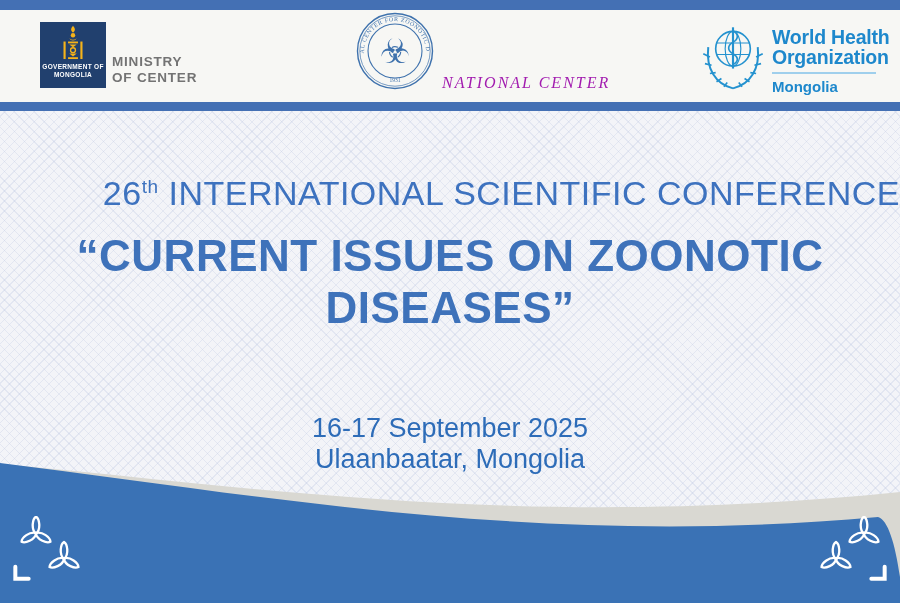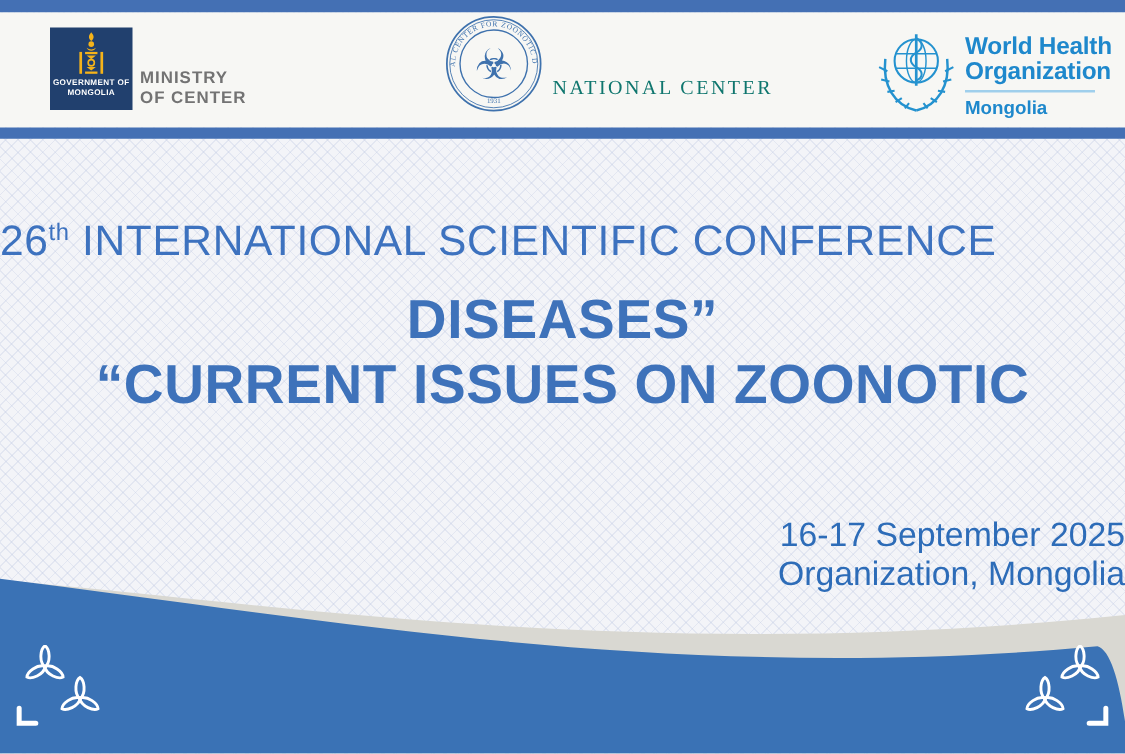--- a/index.html
+++ b/index.html
@@ -18,39 +18,39 @@
   
   .gov-logo{position:absolute;left:40px;top:12px;width:66px;height:66px;background:#21406e;
     display:flex;flex-direction:column;align-items:center;justify-content:flex-start;}
   .gov-logo svg{margin-top:3px;}
   .gov-text{color:#fff;font-size:6.5px;font-weight:bold;text-align:center;line-height:8px;letter-spacing:.3px;}
   .ministry{position:absolute;left:112px;top:44px;color:#737373;font-weight:bold;
     font-size:13.5px;line-height:16px;letter-spacing:.8px;}
 
   
   .seal{position:absolute;left:356px;top:2px;width:78px;height:78px;}
-  .nczd-name{position:absolute;left:442px;top:52px;color:#0f766e;
-    font-family:"Liberation Serif", serif;}
+  .nczd-name{position:absolute;left:442px;top:64px;color:#a21caf;
+    font-family:"Liberation Serif", serif;font-style:italic;}
   .nczd-line1{font-size:16px;letter-spacing:2px;line-height:18px;}
   .nczd-line2{font-size:12.5px;letter-spacing:1.6px;line-height:15px;margin-top:2px;}
 
   
   .who-emblem{position:absolute;left:700px;top:10px;}
   .who-text{position:absolute;left:772px;top:17px;width:130px;}
   .who-name{color:#1e88cc;font-weight:bold;font-size:19.5px;line-height:20px;letter-spacing:-.2px;}
   .who-rule{width:104px;height:2px;background:#9fcfec;margin:5px 0 4px 0;}
   .who-country{color:#1e88cc;font-weight:bold;font-size:15px;}
 
   
-  .conf-line{position:absolute;top:174px;left:0;width:900px;text-align:left;
+  .conf-line{position:absolute;top:174px;left:0;width:900px;text-align:right;
     color:#3d72bf;font-size:34px;letter-spacing:.5px;}
   .conf-line sup{font-size:19px;vertical-align:super;line-height:0;}
   .main-title{position:absolute;top:230px;left:0;width:900px;text-align:center;
     color:#3e72ba;font-size:44px;font-weight:bold;line-height:52px;letter-spacing:.5px;}
-  .date-block{position:absolute;top:413px;left:0;width:900px;text-align:right;
+  .date-block{position:absolute;top:413px;left:0;width:900px;text-align:center;
     color:#2d6cb8;font-size:27px;line-height:31px;}
 
   
   .wave{position:absolute;left:0;bottom:0;width:900px;height:170px;display:block;}
   .deco{position:absolute;}
   .deco-left{left:10px;top:516px;}
   .deco-right{right:10px;top:516px;transform:scaleX(-1);}
 </style>
 </head>
 <body>
@@ -125,26 +125,26 @@
       <div class="who-country">Mongolia</div>
     </div>
   </div>
 
   <div class="divider"></div>
 
   <div class="conf-line">
     <span>26</span><sup>th</sup><span> INTERNATIONAL SCIENTIFIC CONFERENCE</span>
   </div>
   <div class="main-title">
+    <div>“CURRENT ISSUES ON ZOONOTIC</div>
     <div>DISEASES”</div>
-    <div>“CURRENT ISSUES ON ZOONOTIC</div>
   </div>
   <div class="date-block">
     <div>16-17 September 2025</div>
-    <div>Organization, Mongolia</div>
+    <div>Ulaanbaatar, Mongolia</div>
   </div>
 
   <svg class="wave" viewBox="0 0 900 170" preserveAspectRatio="none">
     <path d="M0,31 C240,52 520,98 900,59 L900,170 L0,170 Z" fill="#d9d8d2"></path>
     <path d="M0,30 C260,62 540,115 878,84 C888,87 895,110 900,144 L900,170 L0,170 Z" fill="#3a72b5"></path>
   </svg>
 
   <svg class="deco deco-left" width="82" height="68" viewBox="0 0 123 102">
     <g fill="none" stroke="#ffffff" stroke-width="7" stroke-linecap="round">
       <g transform="translate(14,0) scale(0.5)">

